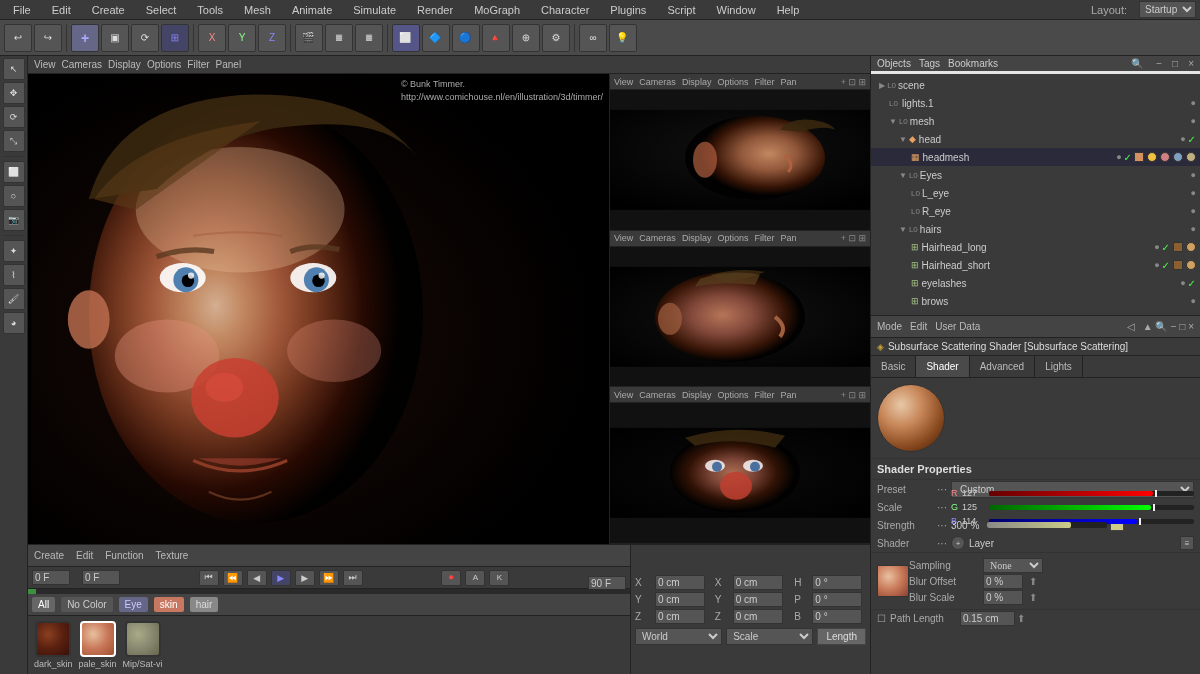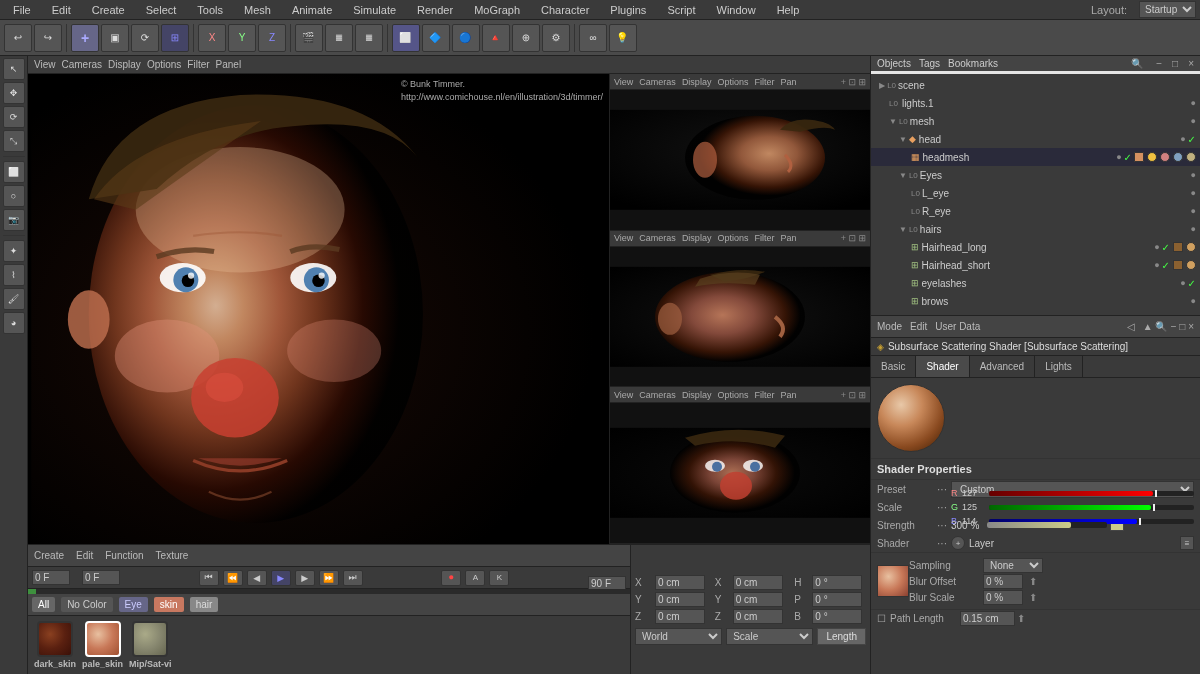--- a/index.html
+++ b/index.html
@@ -49,40 +49,40 @@
     .channel-g .prop-slider-fill { background: linear-gradient(to right, #060, #0f0); width: 79%; }
     .channel-b .prop-slider-fill { background: linear-gradient(to right, #006, #00f); width: 72%; }
 
     
     #layer-section { padding: 4px 6px; border-top: 1px solid #333; }
     .layer-row { display: flex; align-items: center; }
     .layer-swatch { width: 32px; height: 32px; background: #c8785a; border: 1px solid #333; }
     .layer-props { flex: 1; }
     .layer-prop-row { display: flex; align-items: center; height: 16px; gap: 4px; font-size: 10px; }
     .lp-label { width: 70px; color: #aaa; }
-    select.lp-select { background: #555; border: 1px solid #333; color: #ccc; font-size: 10px; padding: 0 2px; width: 60px; }
+    select.lp-select { background: #555; border: 1px solid #333; color: #ccc; font-size: 10px; padding: 0 2px; width: 60px; font-family: Liberation Serif, serif; }
 
     
     #path-length-row { display: flex; align-items: center; height: 18px; padding: 0 6px; border-top: 1px solid #333; }
     .coord-row { display: flex; align-items: center; gap: 4px; font-size: 10px; }
     .coord-label { width: 16px; color: #aaa; }
     .coord-input { width: 50px; background: #555; border: 1px solid #333; color: #ccc; font-size: 10px; padding: 1px 2px; }
 
     
     #mat-filter-bar { display: flex; align-items: center; height: 22px; background: #444; border-bottom: 1px solid #222; padding: 0 4px; gap: 6px; }
     .filter-tab { font-size: 10px; cursor: pointer; padding: 2px 6px; border-radius: 2px; }
     .filter-tab.active-all { background: #666; color: #fff; }
     .filter-tab.active-nolayer { background: #555; color: #ccc; }
     .filter-tab.active-eye { background: #668; color: #ccf; }
     .filter-tab.active-skin { background: #c87860; color: #fff; }
     .filter-tab.active-hair { background: #888; color: #ddd; }
 
     
     #mat-swatches { display: flex; align-items: center; gap: 6px; padding: 4px 6px; height: 58px; }
-    .mat-swatch-item { display: flex; flex-direction: column; align-items: center; gap: 2px; cursor: pointer; font-weight: bold; }
+    .mat-swatch-item { display: flex; flex-direction: column; align-items: center; gap: 2px; cursor: pointer; }
     .mat-swatch-circle { width: 36px; height: 36px; border-radius: 4px; border: 2px solid #333; }
     .mat-swatch-circle.selected { border-color: #fff; }
     .mat-swatch-label { font-size: 9px; color: #bbb; }
 
     
     .strength-slider { width: 120px; height: 6px; background: #222; border-radius: 2px; position: relative; }
     .strength-fill { height: 100%; width: 70%; background: linear-gradient(to right, #888, #cc8); border-radius: 2px; }
 
     
     .preset-select { background: #555; border: 1px solid #333; color: #ccc; font-size: 10px; padding: 1px 4px; flex: 1; }

